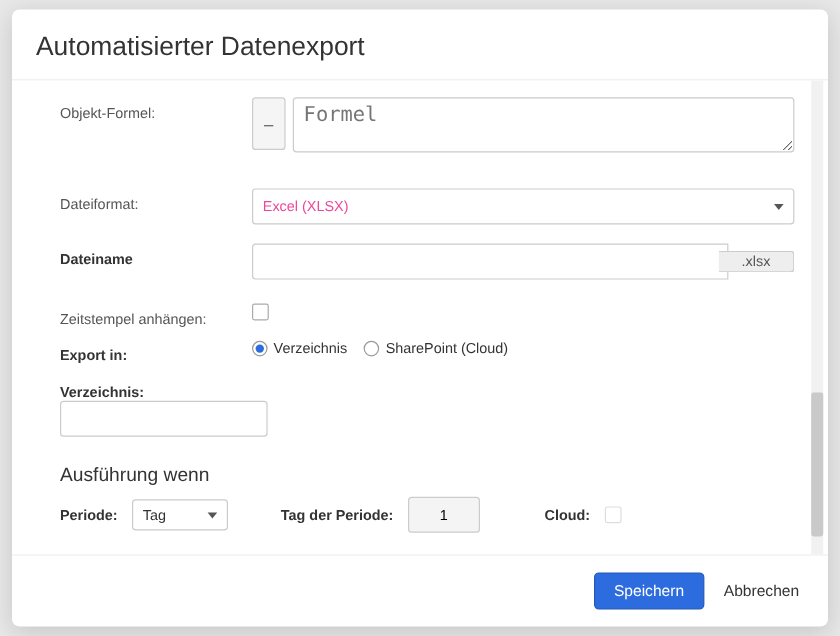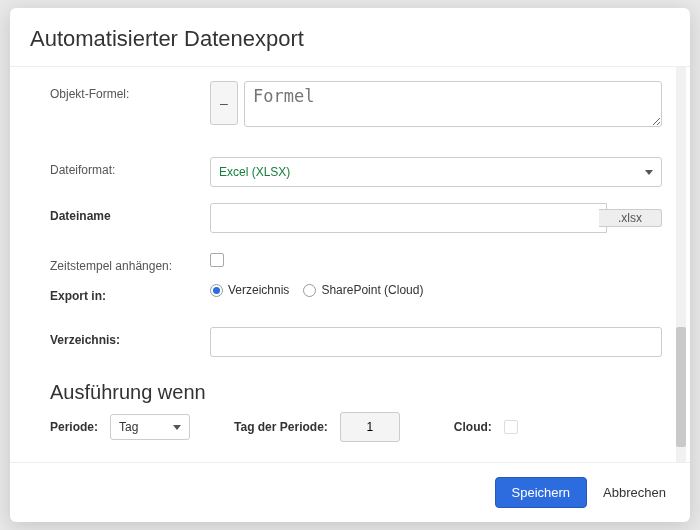--- a/index.html
+++ b/index.html
@@ -103,21 +103,21 @@
       height: 30px;
       border: 1px solid #ccc;
       border-radius: 3px;
       padding: 0 8px;
       font-size: 12px;
       background: #fff;
       display: flex;
       align-items: center;
       justify-content: space-between;
       cursor: pointer;
-      color:#15803d;
+      color:#ec4899;
     }
     .caret {
       width: 0; height: 0;
       border-left: 4px solid transparent;
       border-right: 4px solid transparent;
       border-top: 5px solid #555;
     }
     .input {
       flex: 1;
       height: 30px;
@@ -160,21 +160,21 @@
     }
     .radio.checked::after {
       content:"";
       width:7px; height:7px;
       background:#2d6cdf;
       border-radius:50%;
     }
     .radio-group { display:flex; gap:14px; align-items:center; font-size:12px; color:#333; }
     .radio-item { display:flex; gap:5px; align-items:center; }
     .section-title {
-      font-size: 20px;
+      font-size: 16px;
       font-weight: 400;
       color: #333;
       margin-top: 24px;
       margin-bottom: 4px;
     }
     .exec-row {
       display:flex;
       align-items:center;
       gap: 12px;
       margin-top: 8px;
@@ -276,21 +276,21 @@
             <span>Verzeichnis</span>
           </div>
           <div class="radio-item">
             <span class="radio"></span>
             <span>SharePoint (Cloud)</span>
           </div>
         </div>
       </div>
     </div>
 
-    <div class="form-row" style="margin-top:24px;">
+    <div class="form-row" style="margin-top:11px;flex-direction:column;">
       <div class="form-label bold">Verzeichnis:</div>
       <div class="form-control-wrap">
         <input class="input" value="" style="">
       </div>
     </div>
 
     <div class="section-title">Ausführung wenn</div>
 
     <div class="exec-row">
       <span class="lbl">Periode:</span>

